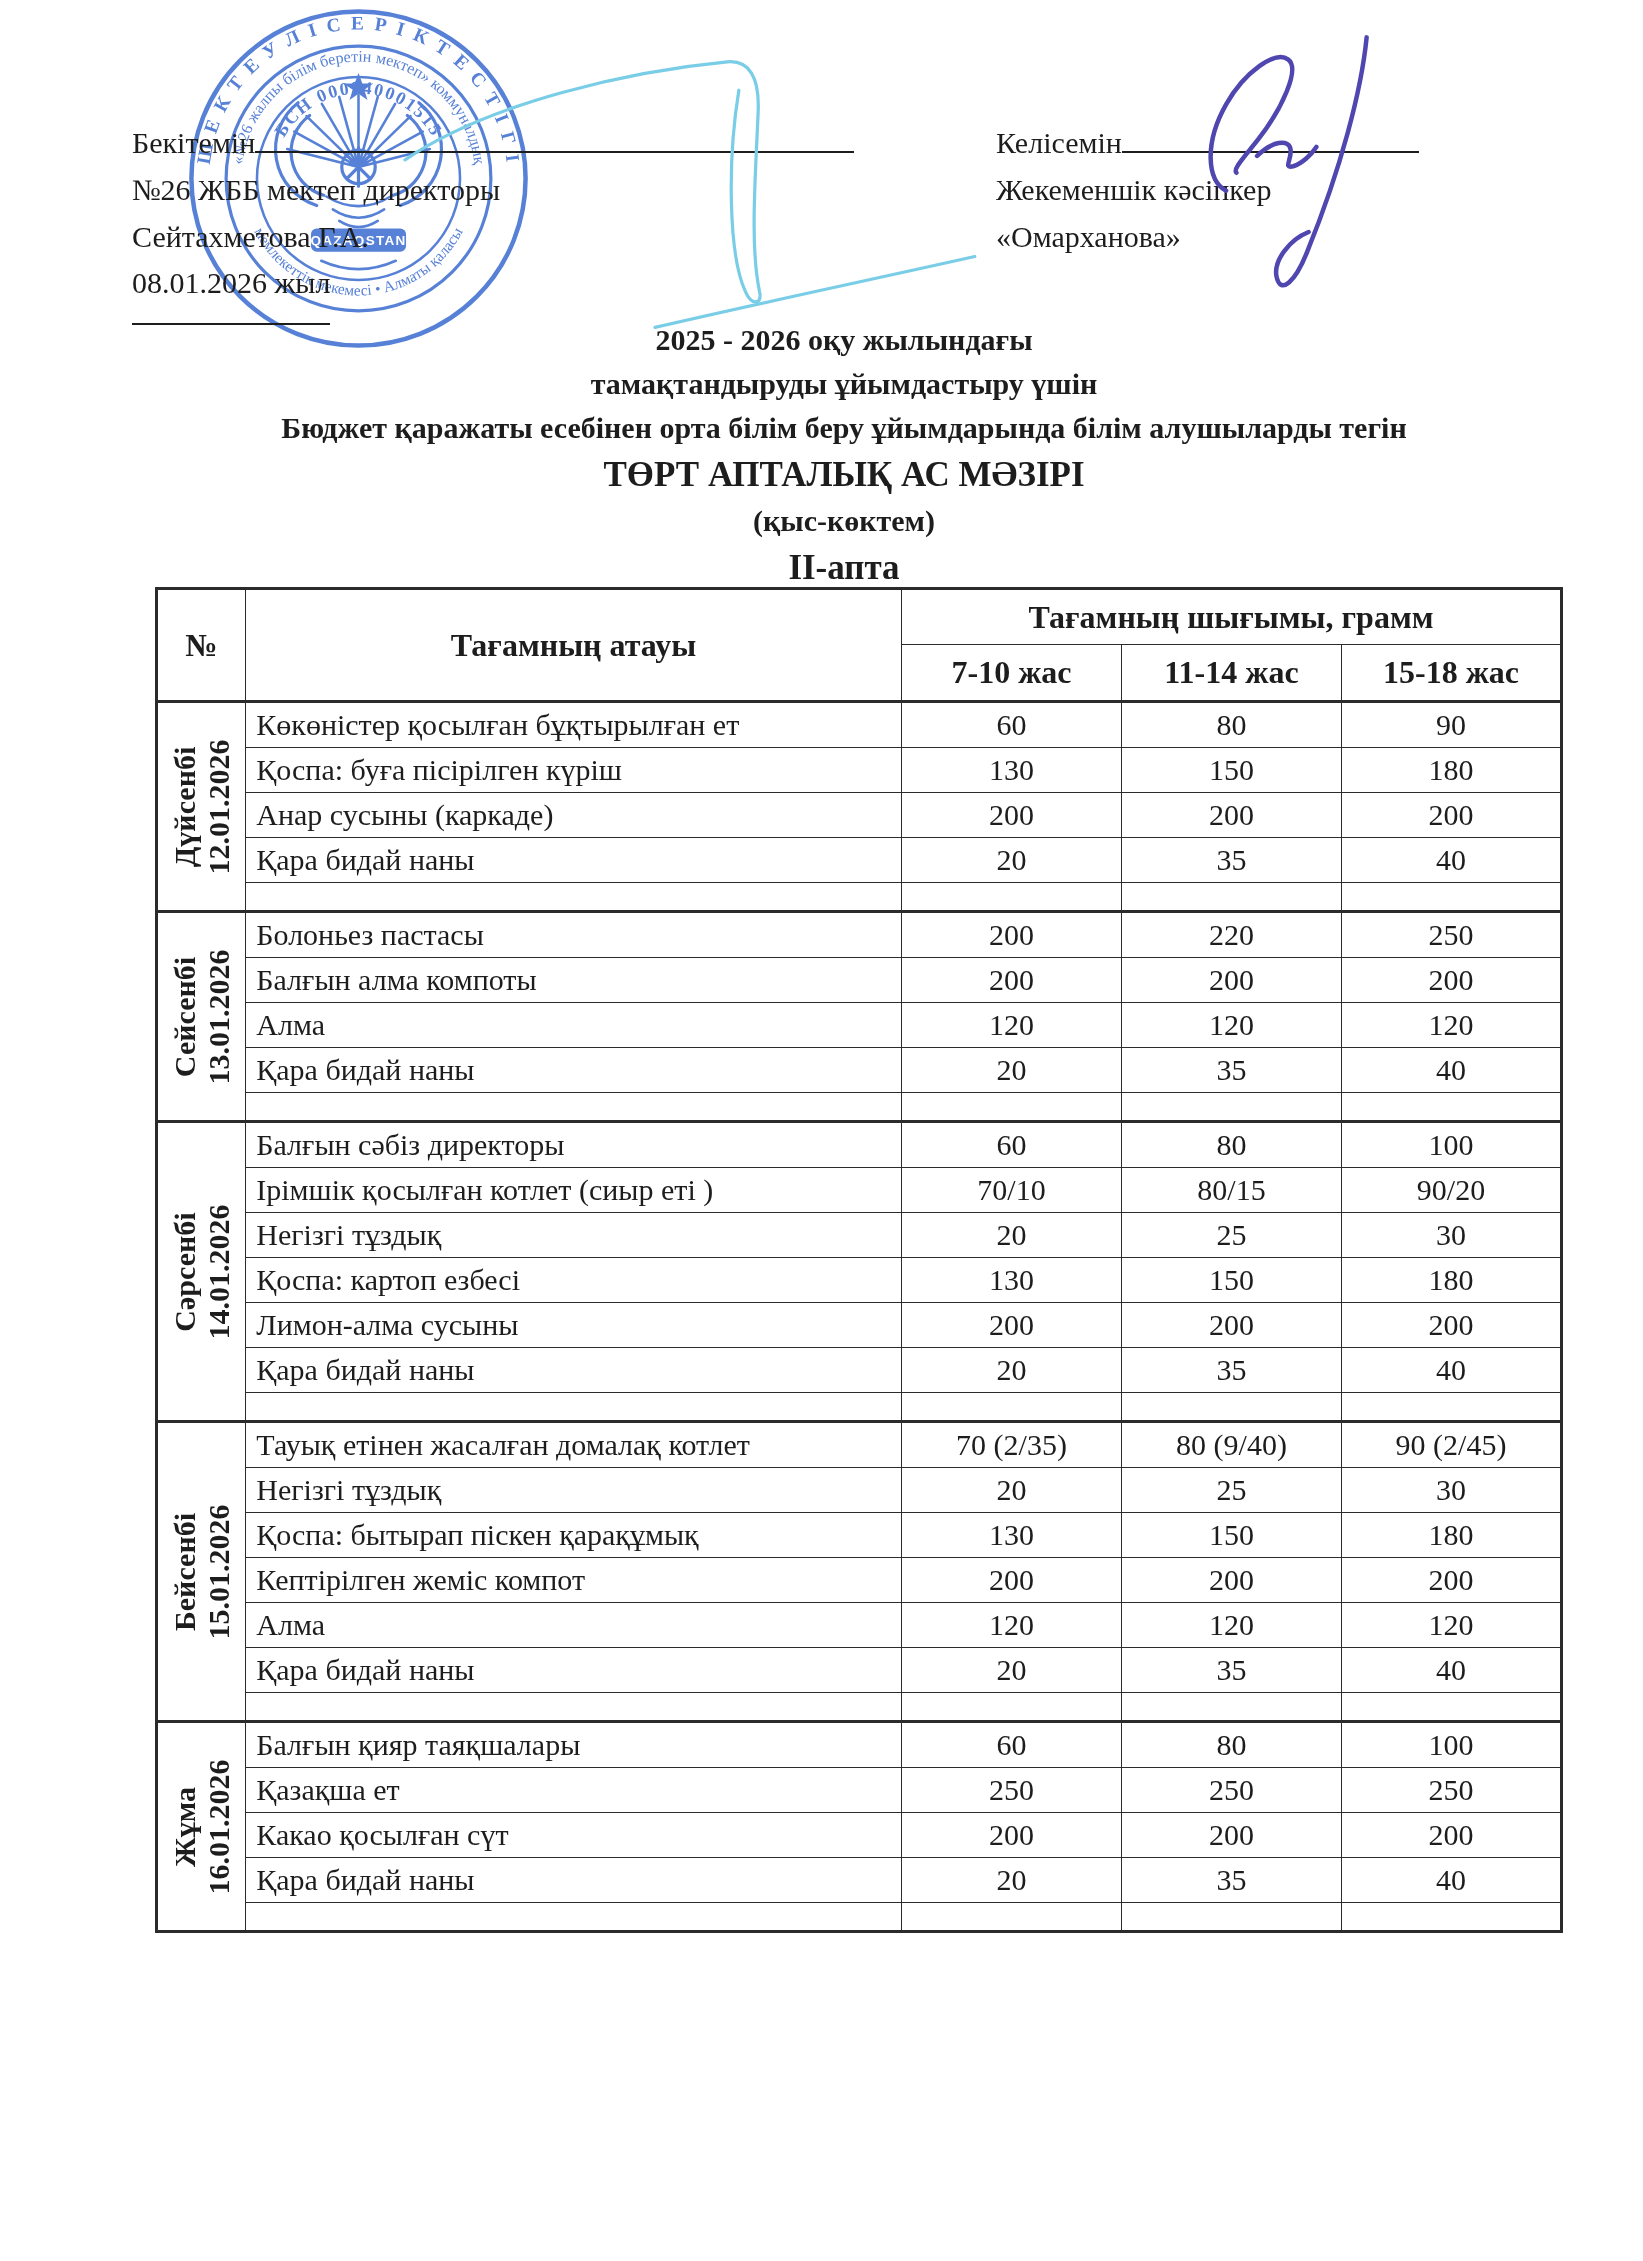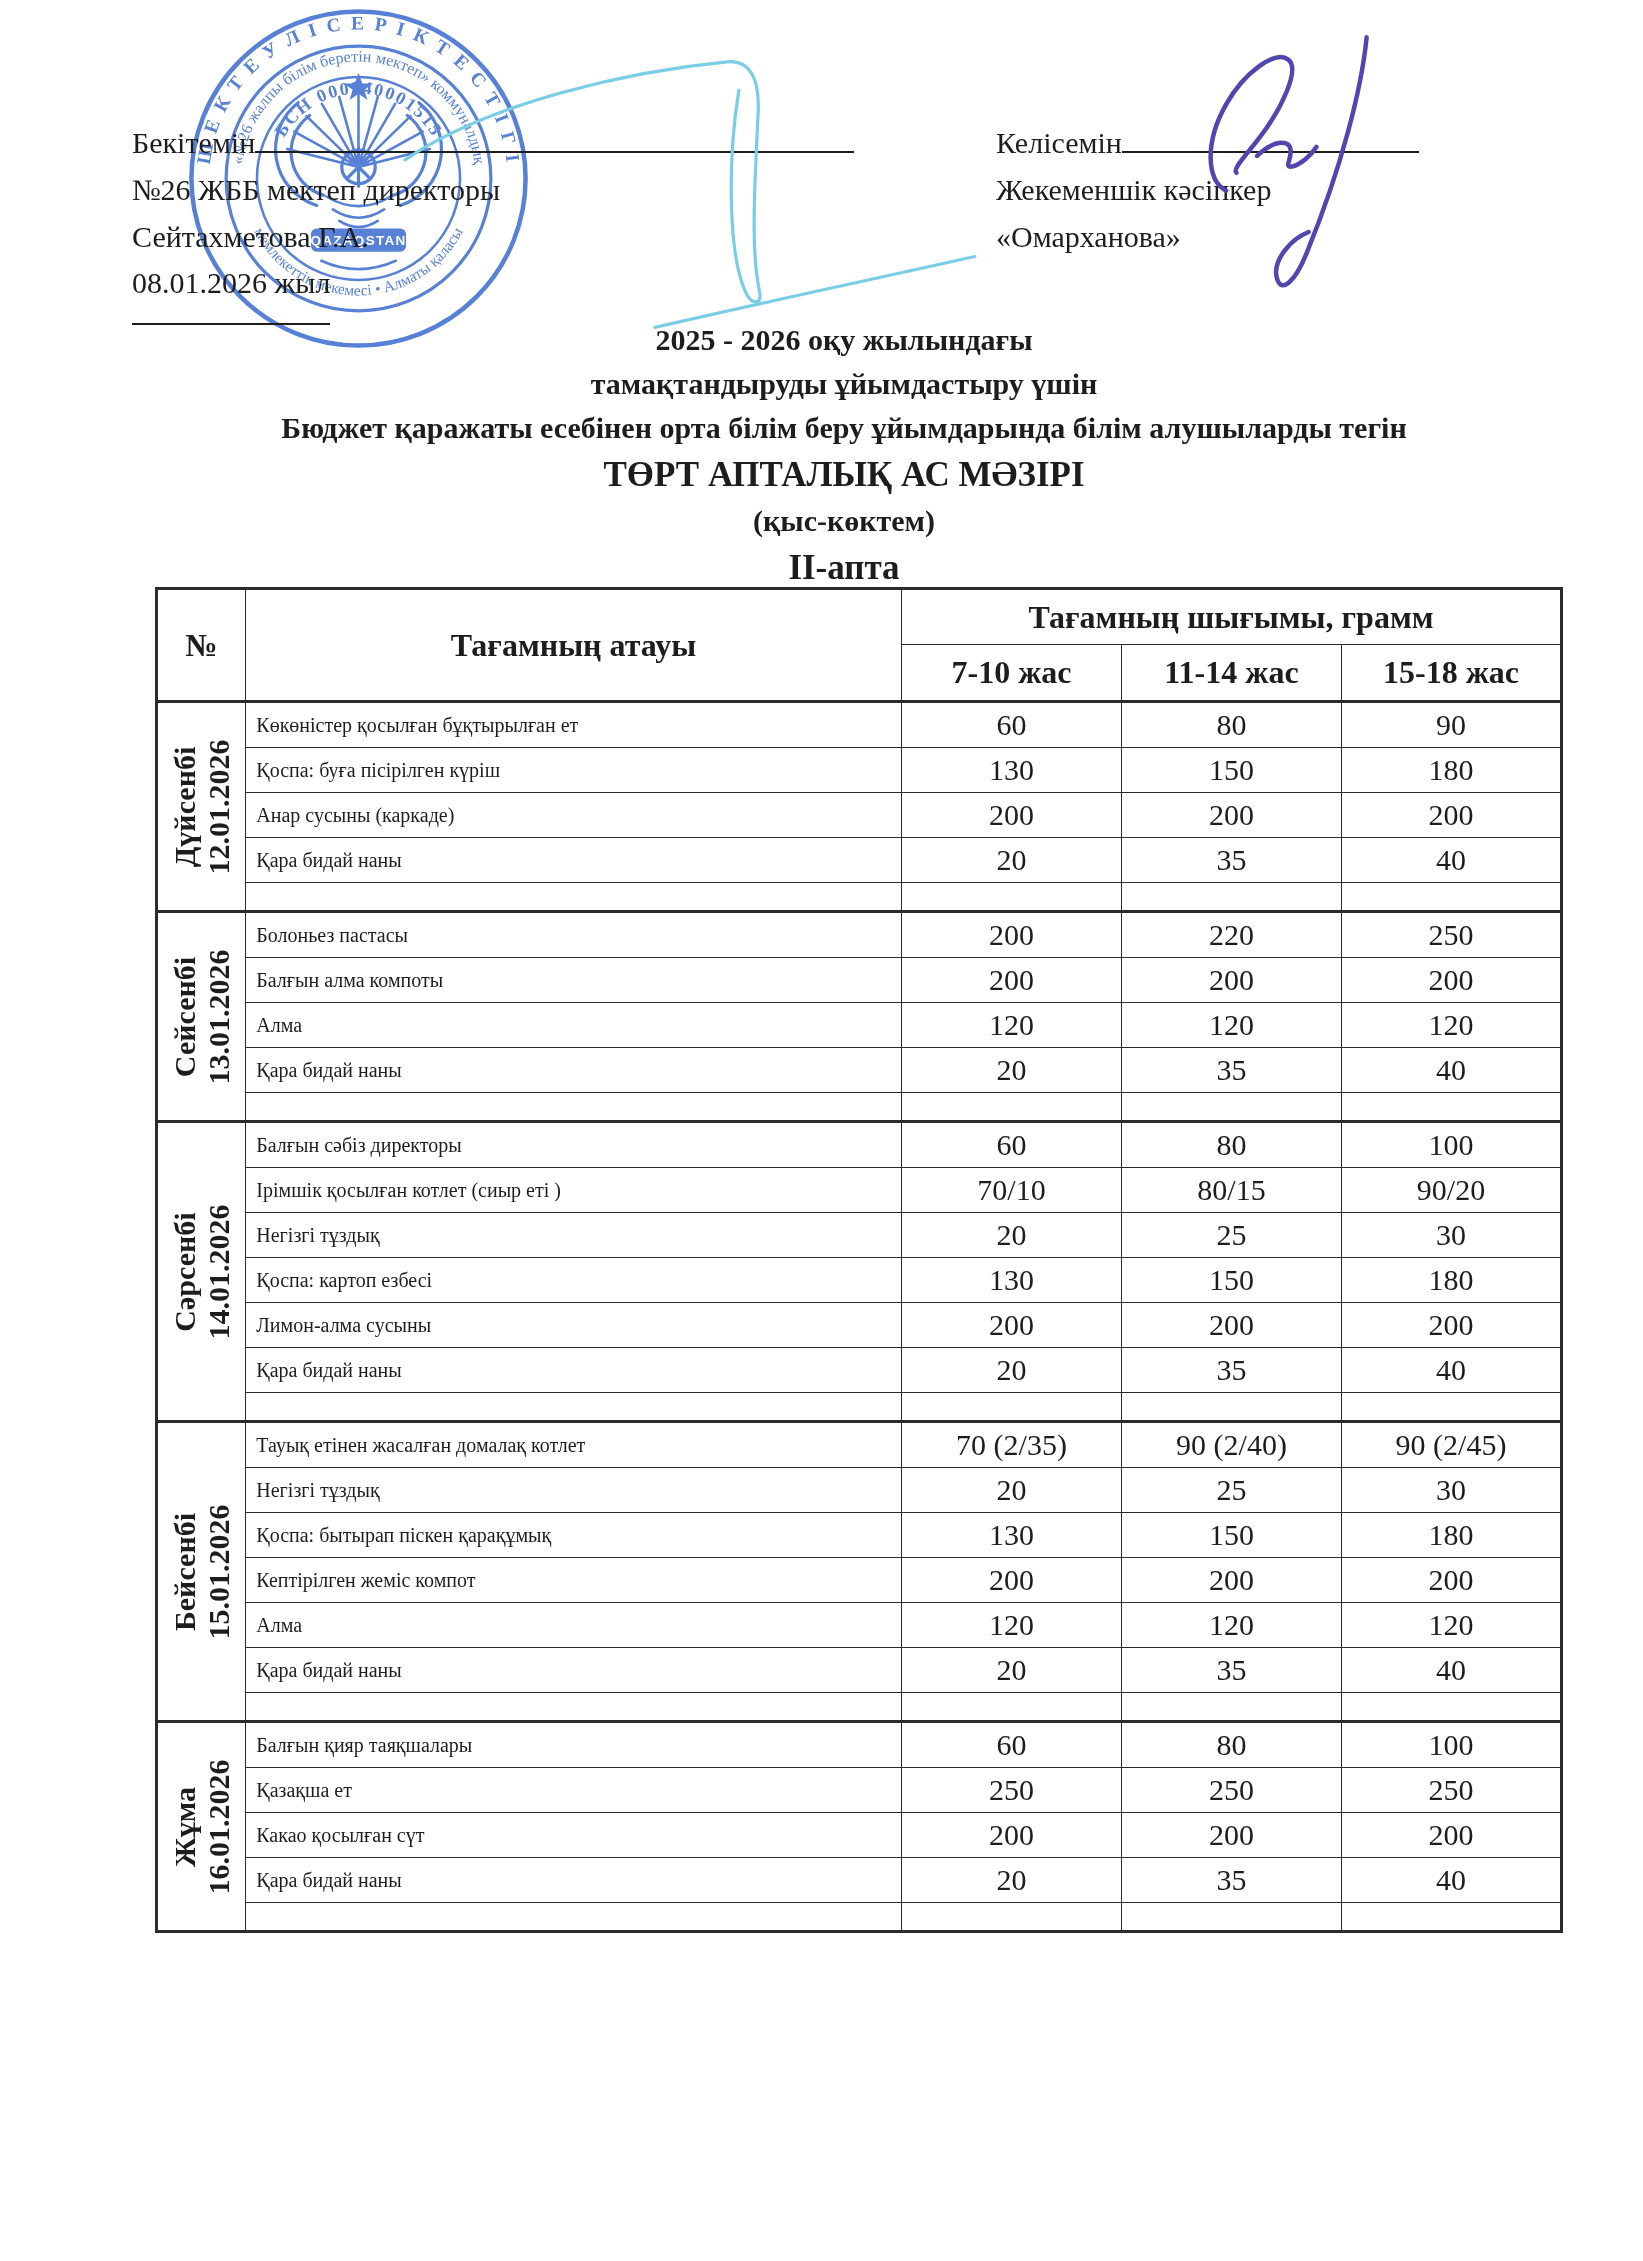--- a/index.html
+++ b/index.html
@@ -24,21 +24,21 @@
   table.menu{
     position:absolute;left:155px;top:587px;width:1405px;z-index:3;
     border-collapse:collapse;table-layout:fixed;border:3.9px solid #2b2b2b;
   }
   table.menu th,table.menu td{border:1.9px solid #2b2b2b;overflow:visible;}
   thead{border-bottom:3.2px solid #2b2b2b;}
   tbody{border-top:3.2px solid #2b2b2b;}
   thead th{font-size:32px;font-weight:bold;text-align:center;padding:0;}
   tr.h1 th{height:54px;}
   tr.h2 th{height:55px;}
-  td.dish{font-size:20px;text-align:left;padding:0 6.4px 0 10.3px;height:44px;}
+  td.dish{font-size:30px;text-align:left;padding:0 6.4px 0 10.3px;height:44px;}
   td.val{font-size:30px;text-align:center;padding:0;}
   td.day{position:relative;padding:0;}
   .rot{
     position:absolute;top:50%;left:50%;
     transform:translate(-50%,-50%) rotate(-90deg);
     font-weight:bold;font-size:30px;line-height:1.12;text-align:center;white-space:nowrap;
   }
   tr.spacer td{height:27px;padding:0;}
   
   .stamp{position:absolute;left:185px;top:5.2px;width:347px;height:347px;z-index:2;opacity:.88;mix-blend-mode:multiply;}
@@ -268,21 +268,21 @@
         </tr>
     </tbody>
 
     <tbody>
       <tr>
         <td class="day" rowspan="7">
           <div class="rot"><span>Бейсенбі</span><br><span>15.01.2026</span></div>
         </td>
         <td class="dish">Тауық етінен жасалған домалақ котлет</td>
         <td class="val">70 (2/35)</td>
-        <td class="val">90 (2/40)</td>
+        <td class="val">80 (9/40)</td>
         <td class="val">90 (2/45)</td>
       </tr>
       <tr>
         <td class="dish">Негізгі тұздық</td>
         <td class="val">20</td>
         <td class="val">25</td>
         <td class="val">30</td>
       </tr>
       <tr>
         <td class="dish">Қоспа: бытырап піскен қарақұмық</td>

